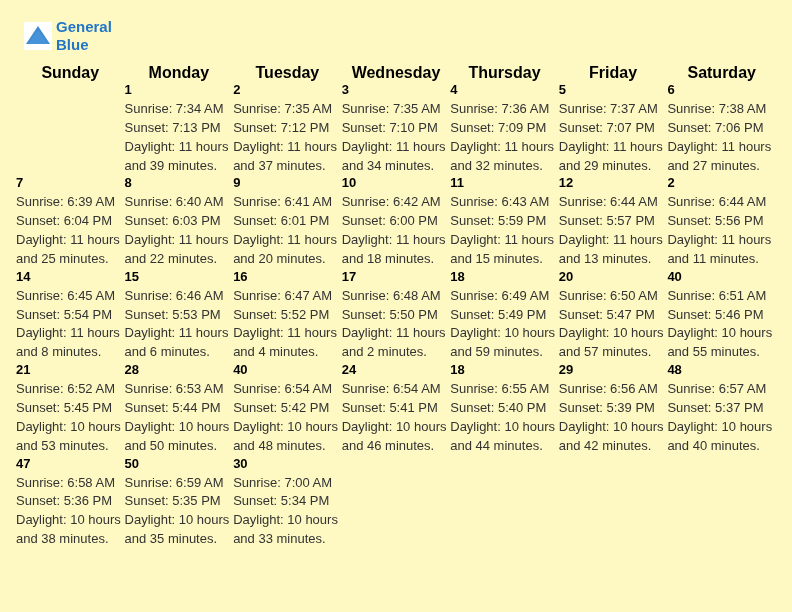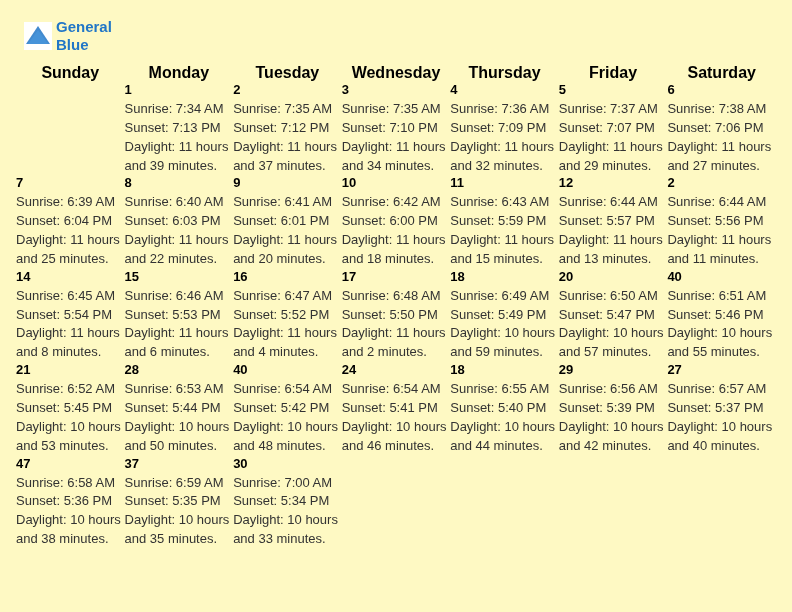--- a/index.html
+++ b/index.html
@@ -215,31 +215,31 @@
             </td>
             <td>
               <span class="day-num">18</span>
               <div class="day-info">Sunrise: 6:55 AM<br>Sunset: 5:40 PM<br>Daylight: 10 hours<br>and 44 minutes.</div>
             </td>
             <td>
               <span class="day-num">29</span>
               <div class="day-info">Sunrise: 6:56 AM<br>Sunset: 5:39 PM<br>Daylight: 10 hours<br>and 42 minutes.</div>
             </td>
             <td>
-              <span class="day-num">27</span>
+              <span class="day-num">48</span>
               <div class="day-info">Sunrise: 6:57 AM<br>Sunset: 5:37 PM<br>Daylight: 10 hours<br>and 40 minutes.</div>
             </td>
           </tr>
           <tr>
             <td>
               <span class="day-num">47</span>
               <div class="day-info">Sunrise: 6:58 AM<br>Sunset: 5:36 PM<br>Daylight: 10 hours<br>and 38 minutes.</div>
             </td>
             <td>
-              <span class="day-num">37</span>
+              <span class="day-num">50</span>
               <div class="day-info">Sunrise: 6:59 AM<br>Sunset: 5:35 PM<br>Daylight: 10 hours<br>and 35 minutes.</div>
             </td>
             <td>
               <span class="day-num">30</span>
               <div class="day-info">Sunrise: 7:00 AM<br>Sunset: 5:34 PM<br>Daylight: 10 hours<br>and 33 minutes.</div>
             </td>
             <td class="last-row"></td>
             <td class="last-row"></td>
             <td class="last-row"></td>
             <td class="last-row"></td>

